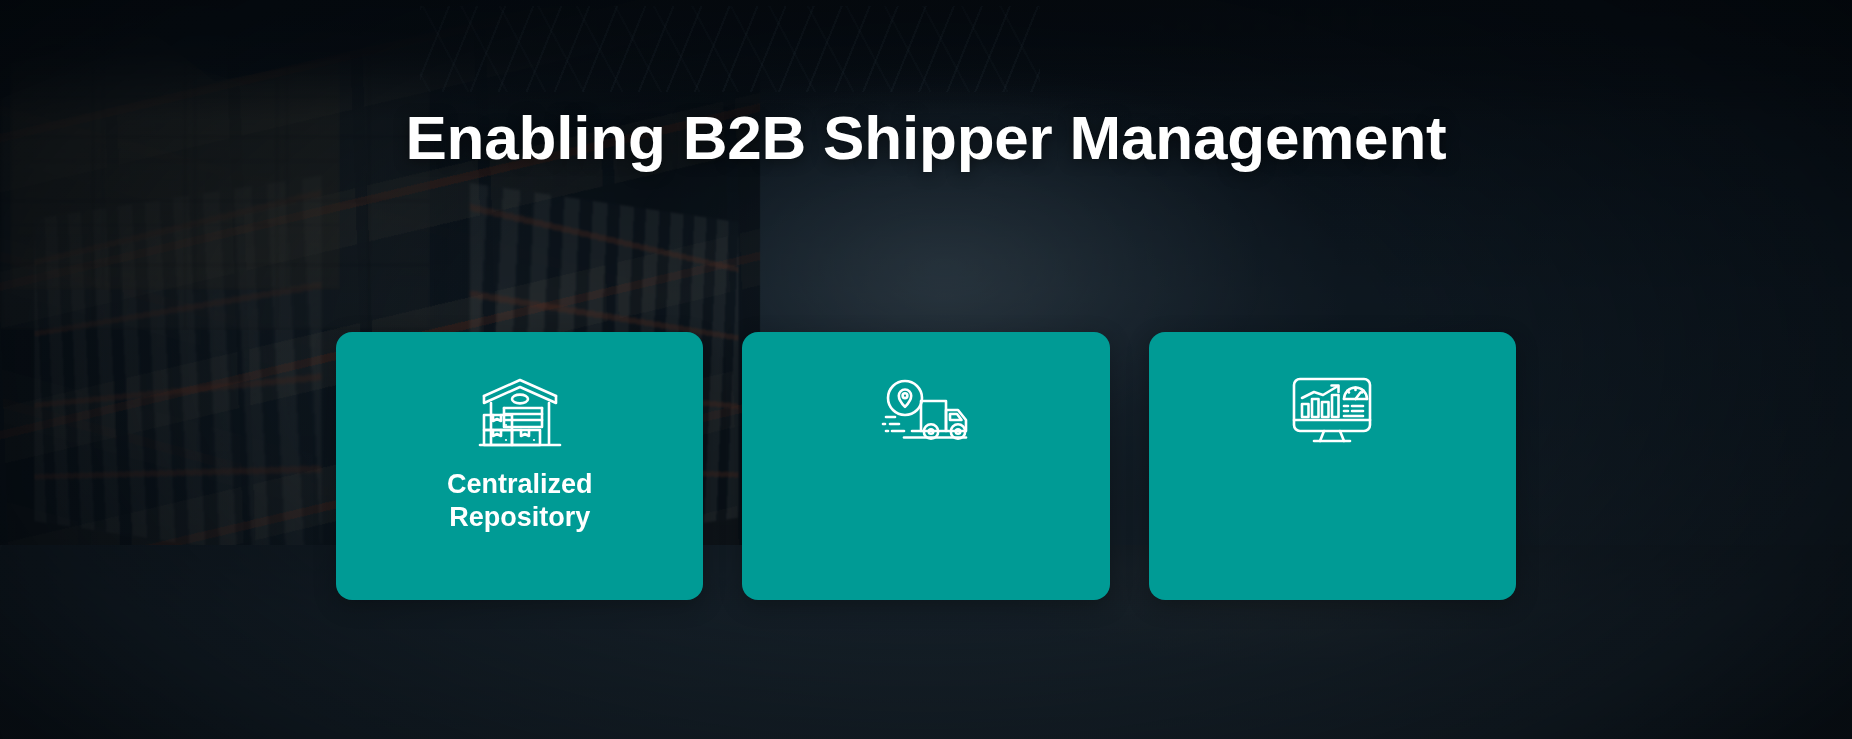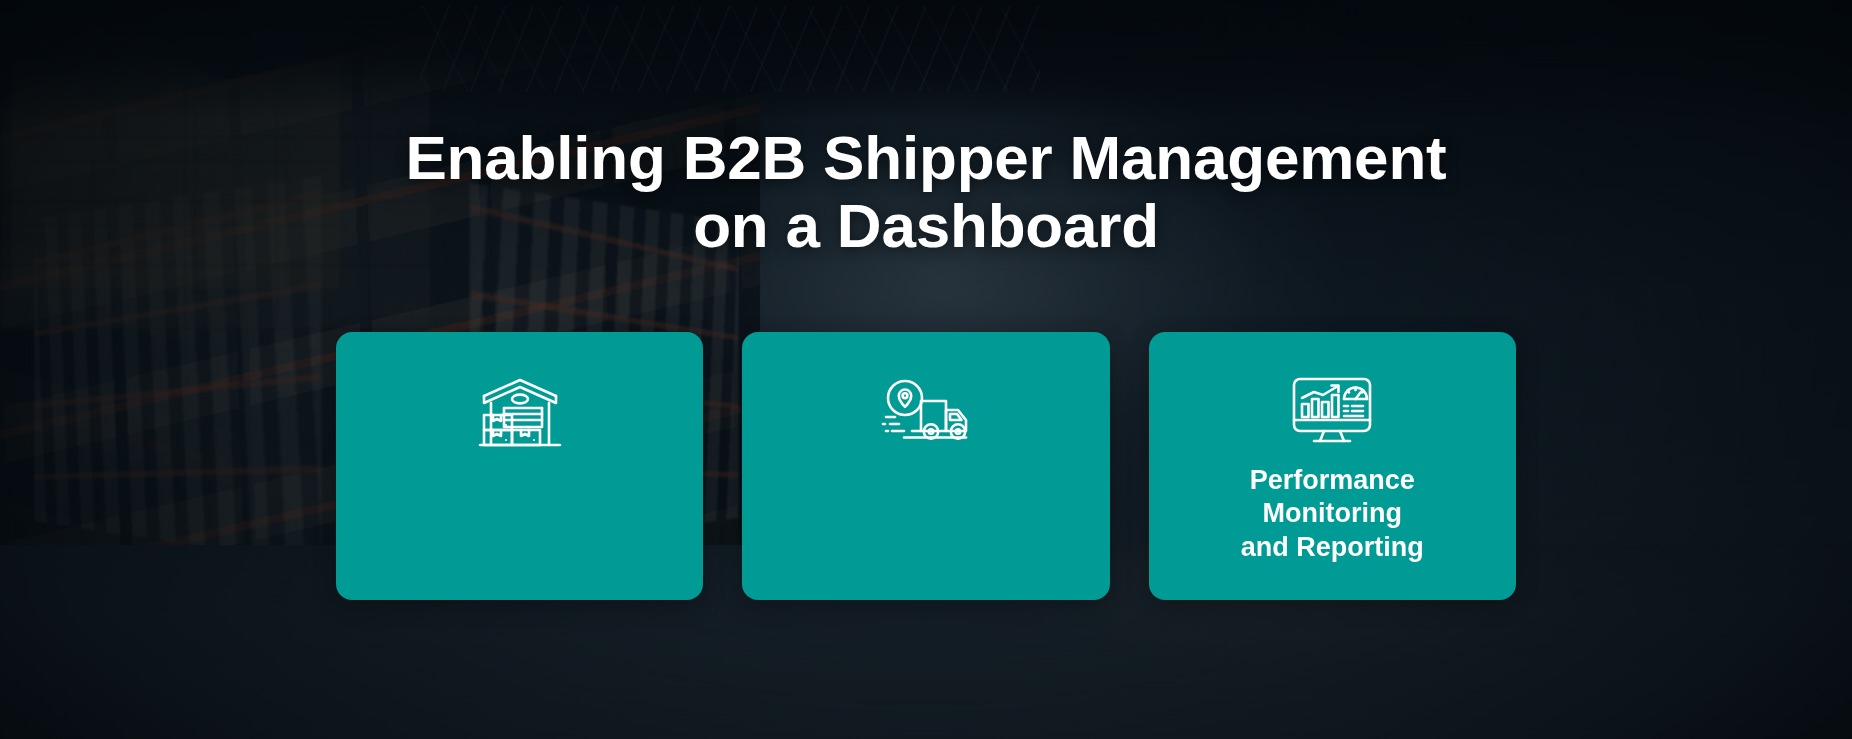--- a/index.html
+++ b/index.html
@@ -183,21 +183,20 @@
     left: 0;
     width: 1852px;
     text-align: center;
     color: #ffffff;
     font-family: "Liberation Sans", sans-serif;
     font-weight: bold;
     font-size: 62px;
     line-height: 1.10;
     letter-spacing: -0.2px;
     text-shadow: 0 2px 14px rgba(0,0,0,0.55);
-    margin-top: 20px;
   }
   .hero-title .line { display: block; }
 
   .cards {
     position: absolute;
     top: 332px;
     left: 336px;
     width: 1180px;
     height: 268px;
     display: flex;
@@ -255,21 +254,20 @@
   <div class="bg-layer bg-ceiling"></div>
   <div class="bg-layer bg-haze"></div>
   <div class="bg-layer bg-grade"></div>
   <div class="bg-layer bg-darken"></div>
   <div class="bg-layer bg-vignette"></div>
 
   <div class="content">
 
     <h1 class="hero-title">
       <span class="line">Enabling B2B Shipper Management</span>
-      <span class="line">on a Dashboard</span>
     </h1>
 
     <div class="cards">
 
       <div class="card">
         <div class="card-icon">
           <svg width="88" height="76" viewBox="0 0 88 76" fill="none" stroke="#ffffff" stroke-width="2.6" stroke-linecap="round" stroke-linejoin="round">
 
             <path d="M8 22 L44 6 L80 22"></path>
             <path d="M8 22 L8 29 L44 13 L80 29 L80 22"></path>
@@ -292,20 +290,22 @@
             <path d="M17 56 L17 62 L21 60 L25 62 L25 56"></path>
             <circle cx="30" cy="66" r="1.1" fill="#ffffff" stroke="none"></circle>
 
             <path d="M36 56 L64 56 L64 71 L36 71 Z"></path>
             <path d="M45 56 L45 62 L49 60 L53 62 L53 56"></path>
             <circle cx="58" cy="66" r="1.1" fill="#ffffff" stroke="none"></circle>
 
             <path d="M4 71 L84 71"></path>
           </svg>
         </div>
+        <div class="card-label">Centralized
+Repository</div>
       </div>
 
       <div class="card">
         <div class="card-icon">
           <svg width="92" height="70" viewBox="0 0 92 70" fill="none" stroke="#ffffff" stroke-width="2.6" stroke-linecap="round" stroke-linejoin="round">
 
             <circle cx="25" cy="21" r="17"></circle>
             <path d="M25 12.5 a6.2 6.2 0 0 1 6.2 6.2 c0 4.8 -6.2 11.2 -6.2 11.2 s-6.2 -6.4 -6.2 -11.2 a6.2 6.2 0 0 1 6.2 -6.2 Z"></path>
             <circle cx="25" cy="18.7" r="2.4"></circle>
 
@@ -357,20 +357,17 @@
             <path d="M66.5 12.5 L66.5 15"></path>
             <path d="M74.5 15.5 L73 17.5"></path>
 
             <path d="M55 31 L59 31"></path>
             <path d="M63 31 L74 31"></path>
             <path d="M55 36 L59 36"></path>
             <path d="M63 36 L74 36"></path>
             <path d="M55 41 L74 41"></path>
           </svg>
         </div>
-        <div class="card-label">Performance
-Monitoring
-and Reporting</div>
       </div>
 
     </div>
   </div>
 </div>
 
 </body></html>

